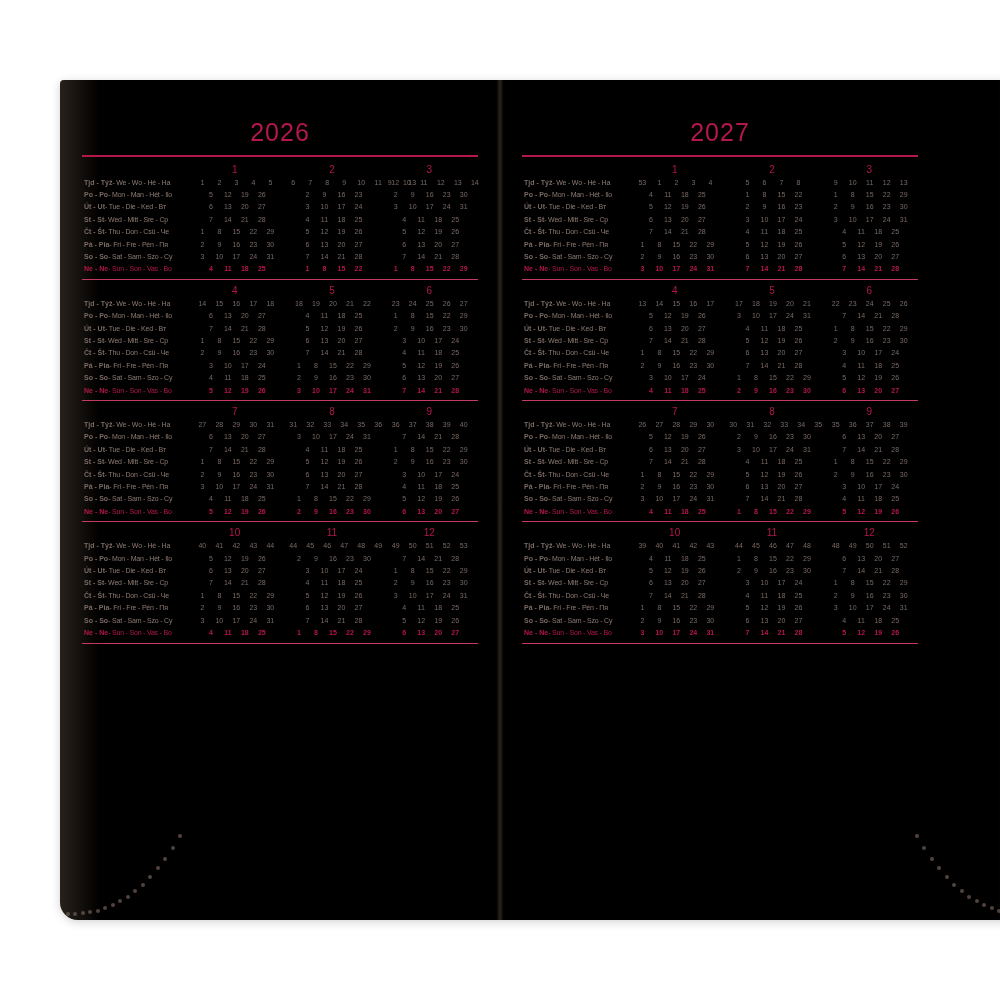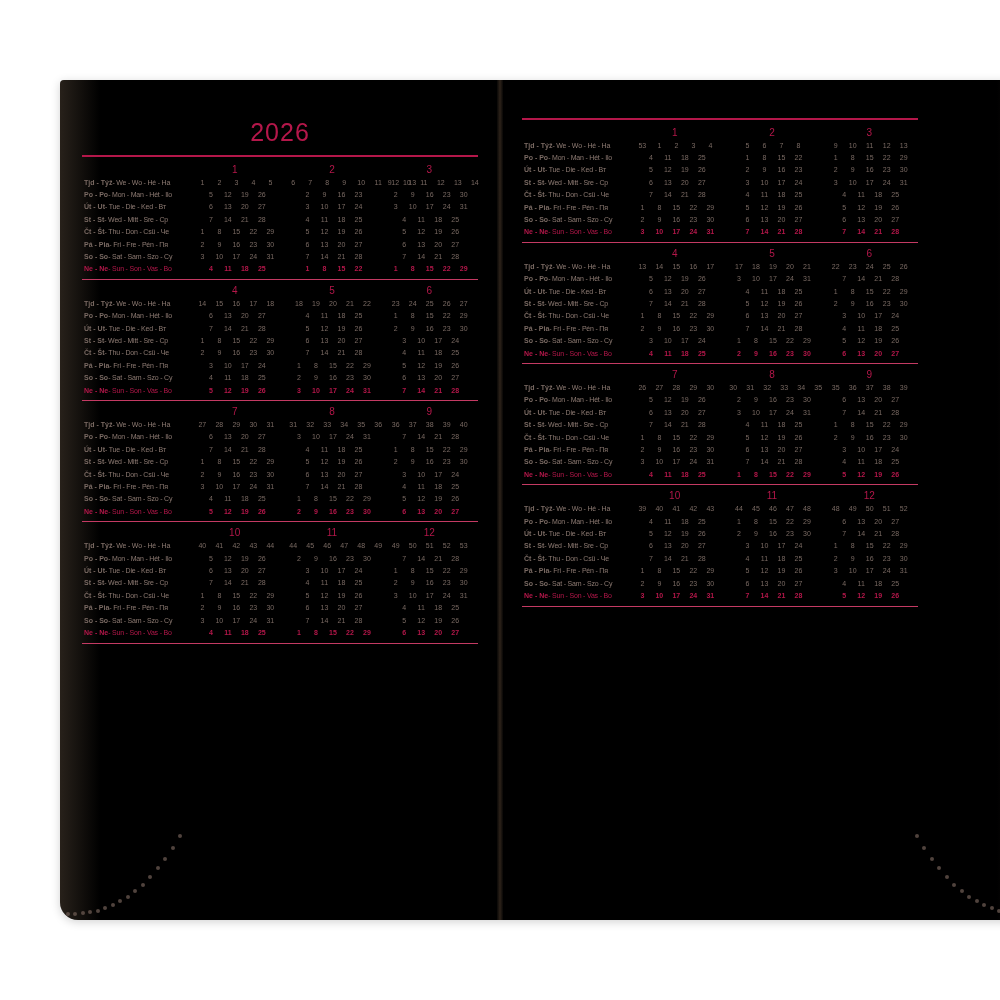--- a/index.html
+++ b/index.html
@@ -369,20 +369,21 @@
                 <td class="wkgroup"><span class="wk">4</span><span class="wk">11</span><span class="wk">18</span><span class="wk">25</span></td>
                 <td class="wkgroup"><span class="wk">1</span><span class="wk">8</span><span class="wk">15</span><span class="wk">22</span><span class="wk">29</span></td>
                 <td class="wkgroup"><span class="wk">6</span><span class="wk">13</span><span class="wk">20</span><span class="wk">27</span></td>
               </tr>
             </tbody>
           </table>
           <div class="qbottom"></div>
         </div>
       </div>
       <div class="page">
+        <div class="year">2027</div>
         <div class="rule"></div>
         <div class="quarter">
           <div class="months">
             <div class="spacer"></div>
             <div class="m">1</div>
             <div class="m">2</div>
             <div class="m">3</div>
           </div>
           <table class="qtable">
             <tbody>

